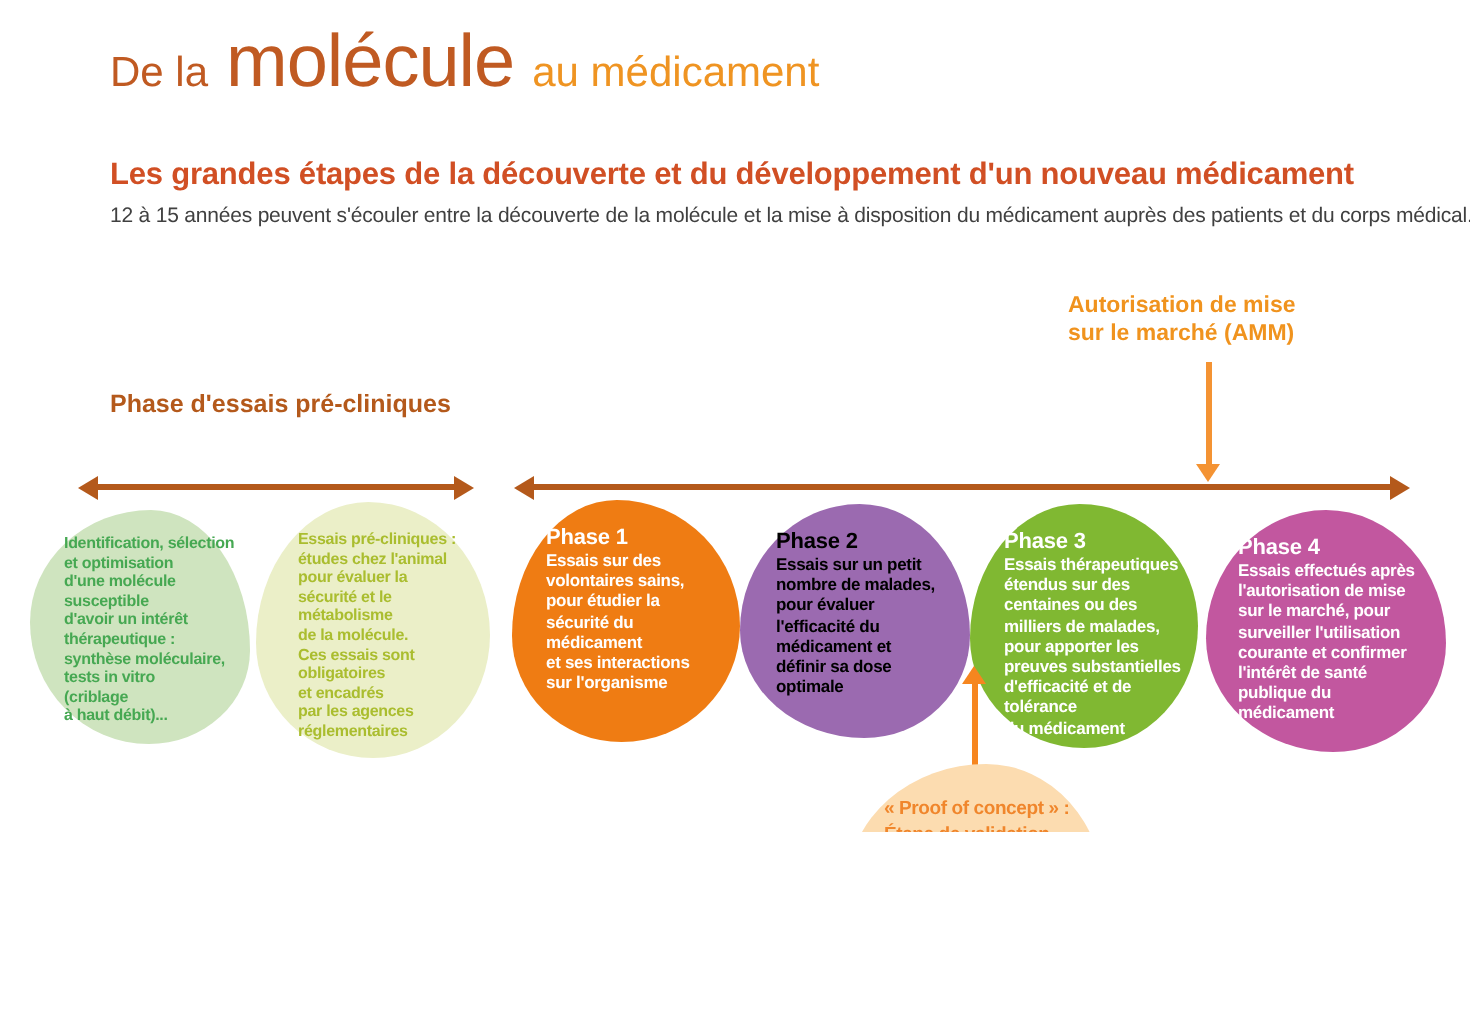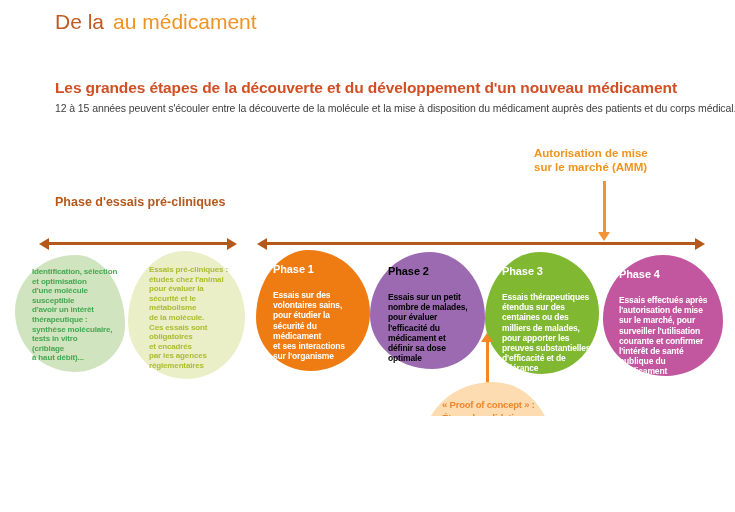--- a/index.html
+++ b/index.html
@@ -41,21 +41,21 @@
   .harrow { position:absolute; top:242px; height:3px; background:#b4591b; }
   .harrow::before { content:''; position:absolute; left:-9px; top:-4.5px;
     border-top:6px solid transparent; border-bottom:6px solid transparent; border-right:10px solid #b4591b; }
   .harrow::after  { content:''; position:absolute; right:-9px; top:-4.5px;
     border-top:6px solid transparent; border-bottom:6px solid transparent; border-left:10px solid #b4591b; }
   .harrow.a1 { left:48px;  width:180px; }
   .harrow.a2 { left:266px; width:430px; }
   
   .blob { position:absolute; box-sizing:border-box; }
   .blob-text { white-space:pre-line; font-weight:bold; line-height:1.2; letter-spacing:-0.15px; }
-  .phase-title { font-weight:bold; font-size:11px; margin-bottom:15px; letter-spacing:-0.1px; }
+  .phase-title { font-weight:bold; font-size:11px; margin-bottom:0; letter-spacing:-0.1px; }
   .blob.b1 { left:15px;  top:255px; width:110px; height:117px;
     border-radius:55% 45% 46% 54% / 48% 60% 40% 52%; padding:12px 6px 0 17px; }
   .blob.b1 .blob-text { font-size:8px; }
   .blob.b2 { left:128px; top:251px; width:117px; height:128px;
     border-radius:48% 52% 50% 50% / 55% 52% 48% 45%; padding:14px 6px 0 21px; }
   .blob.b2 .blob-text { font-size:8px; }
   .blob.p1 { left:256px; top:250px; width:114px; height:121px;
     border-radius:46% 54% 52% 48% / 56% 52% 48% 44%; padding:13px 6px 0 17px; }
   .blob.p2 { left:370px; top:252px; width:115px; height:117px;
     border-radius:52% 48% 46% 54% / 54% 56% 44% 46%; padding:13px 6px 0 18px; }
@@ -73,20 +73,21 @@
     border-left:6px solid transparent; border-right:6px solid transparent; border-bottom:9px solid #f6861f; }
   .proof-arrow::after  { content:''; position:absolute; left:4.5px; top:8px; width:3px; height:54px; background:#f6861f; }
 </style>
 </head>
 <body>
 
 <div class="canvas">
 
   <div class="title">
     <span class="t-prefix">De la</span>
+    <span class="t-highlight">molécule</span>
     <span class="t-suffix">au médicament</span>
   </div>
   <div class="subtitle">Les grandes étapes de la découverte et du développement d'un nouveau médicament</div>
   <div class="description">12 à 15 années peuvent s'écouler entre la découverte de la molécule et la mise à disposition du médicament auprès des patients et du corps médical.</div>
 
   <div class="amm-label">Autorisation de mise
 sur le marché (AMM)</div>
   <div class="amm-arrow"></div>
 
   <div class="pre-label">Phase d'essais pré-cliniques</div>

